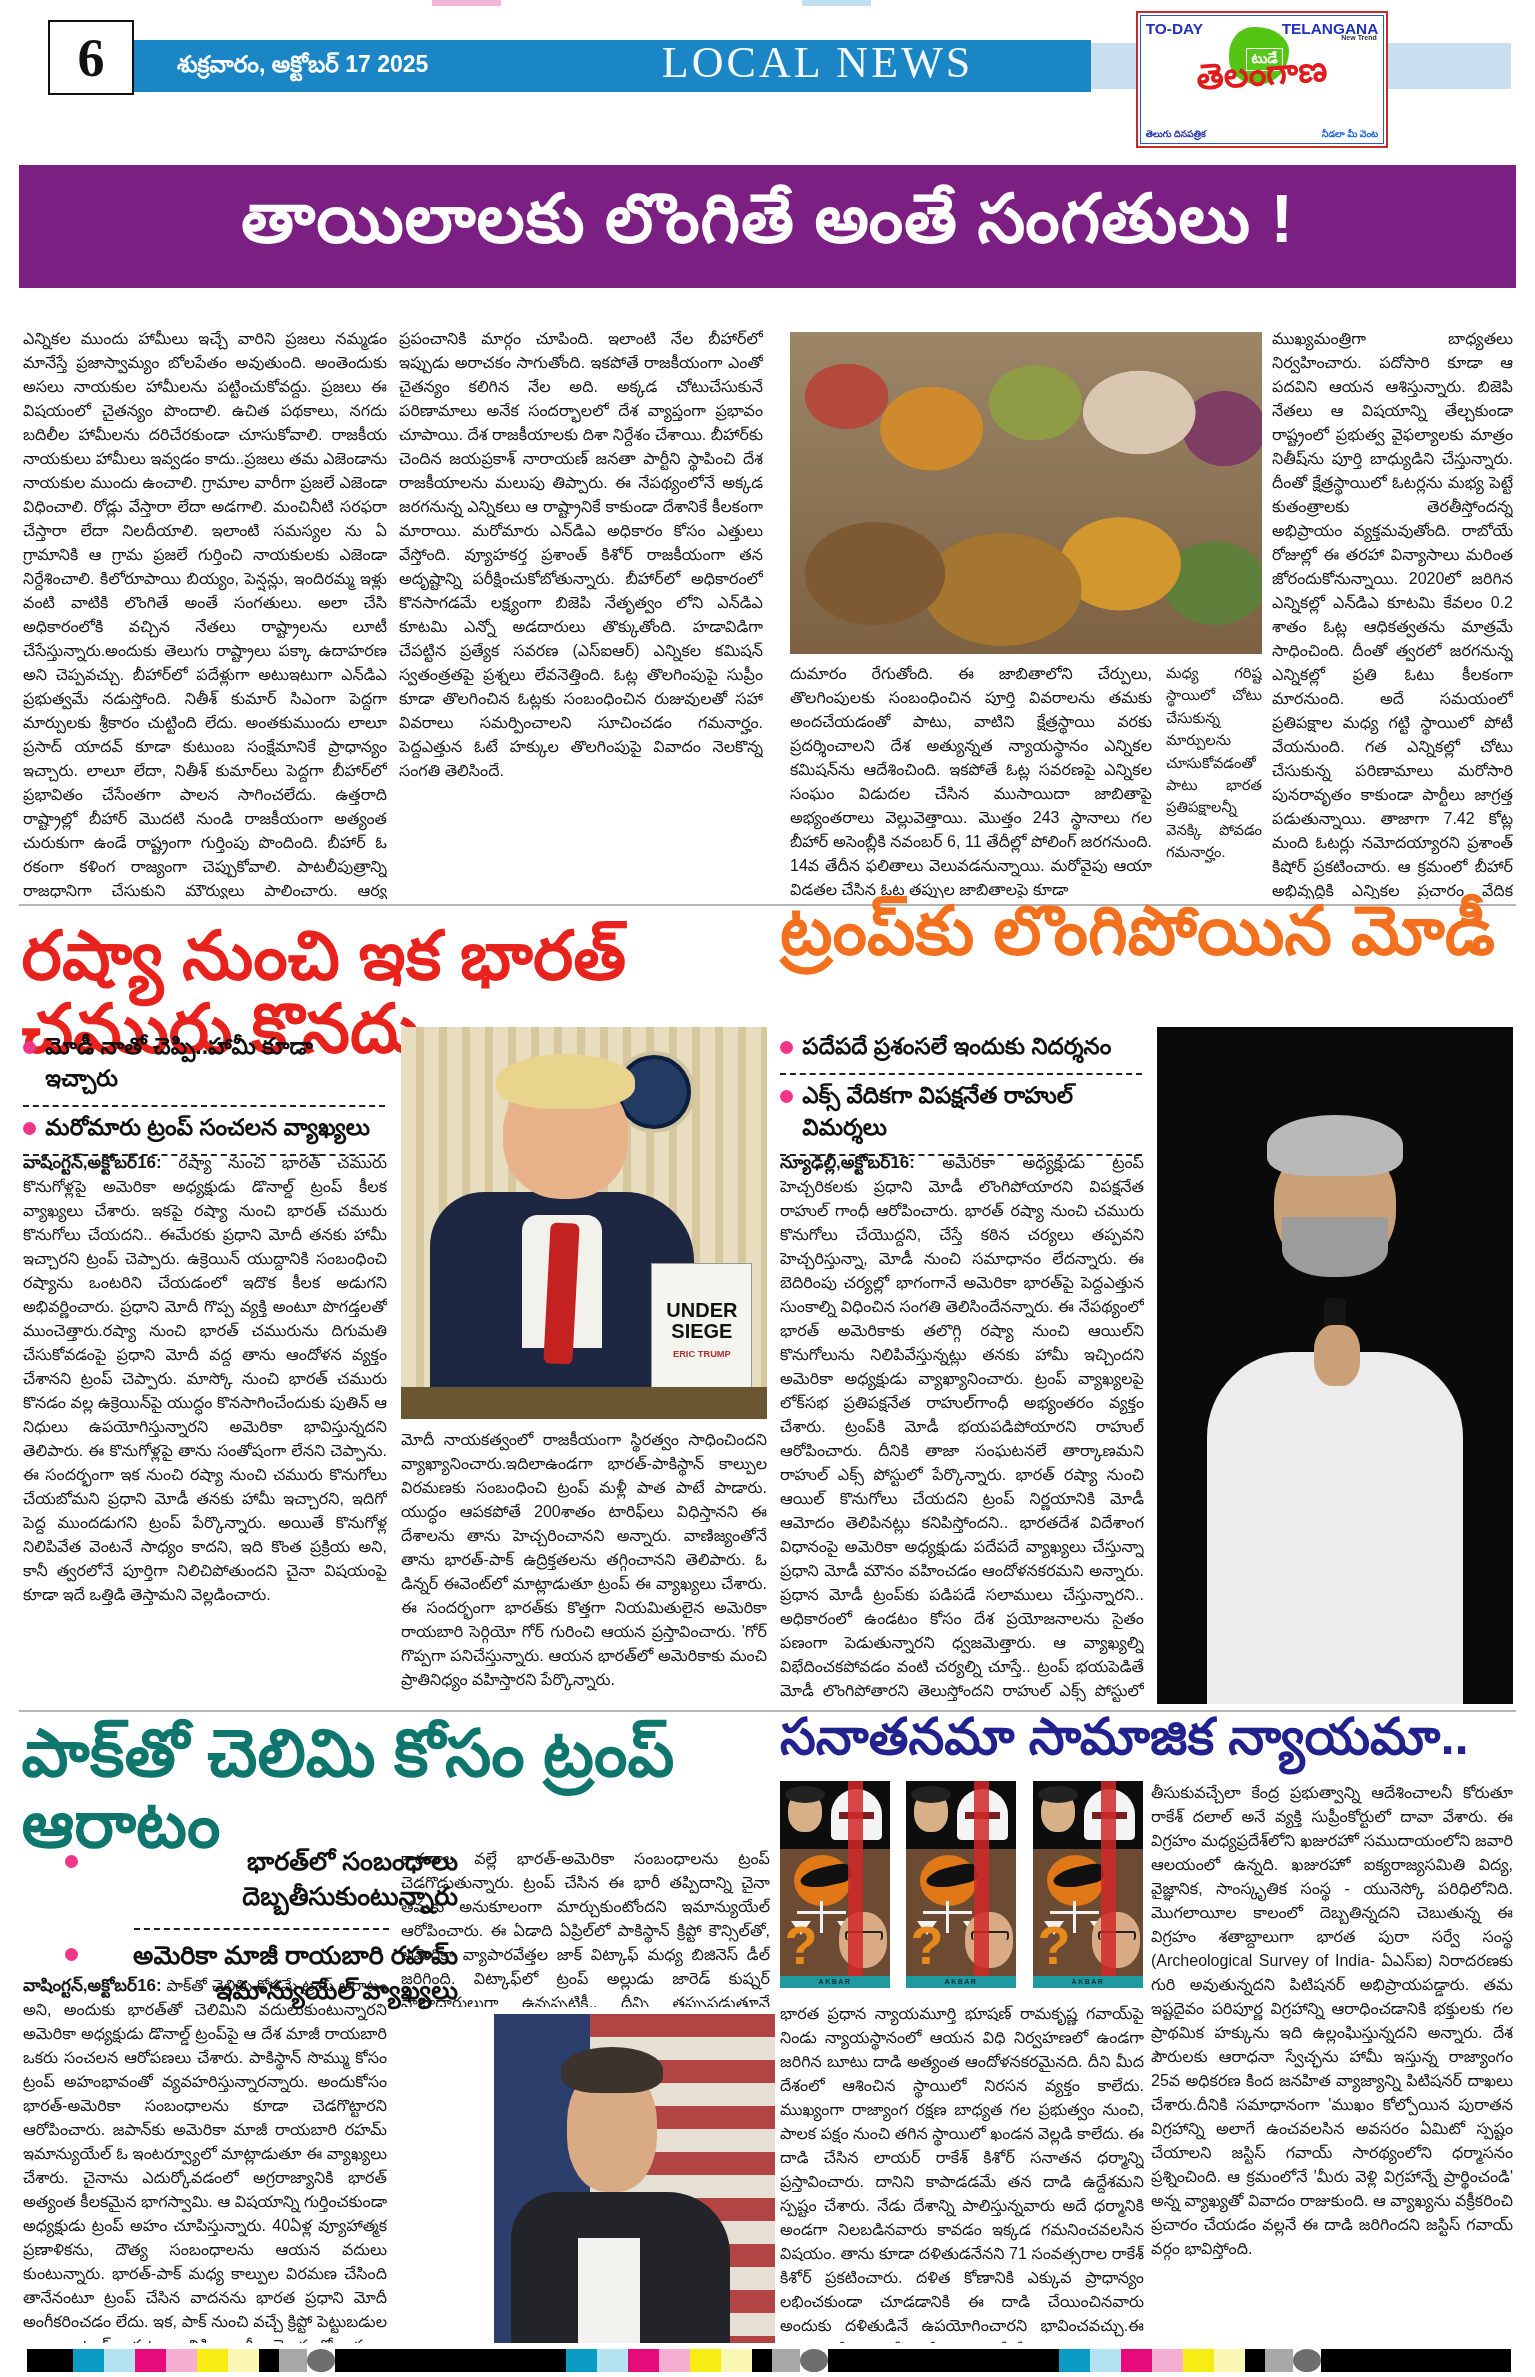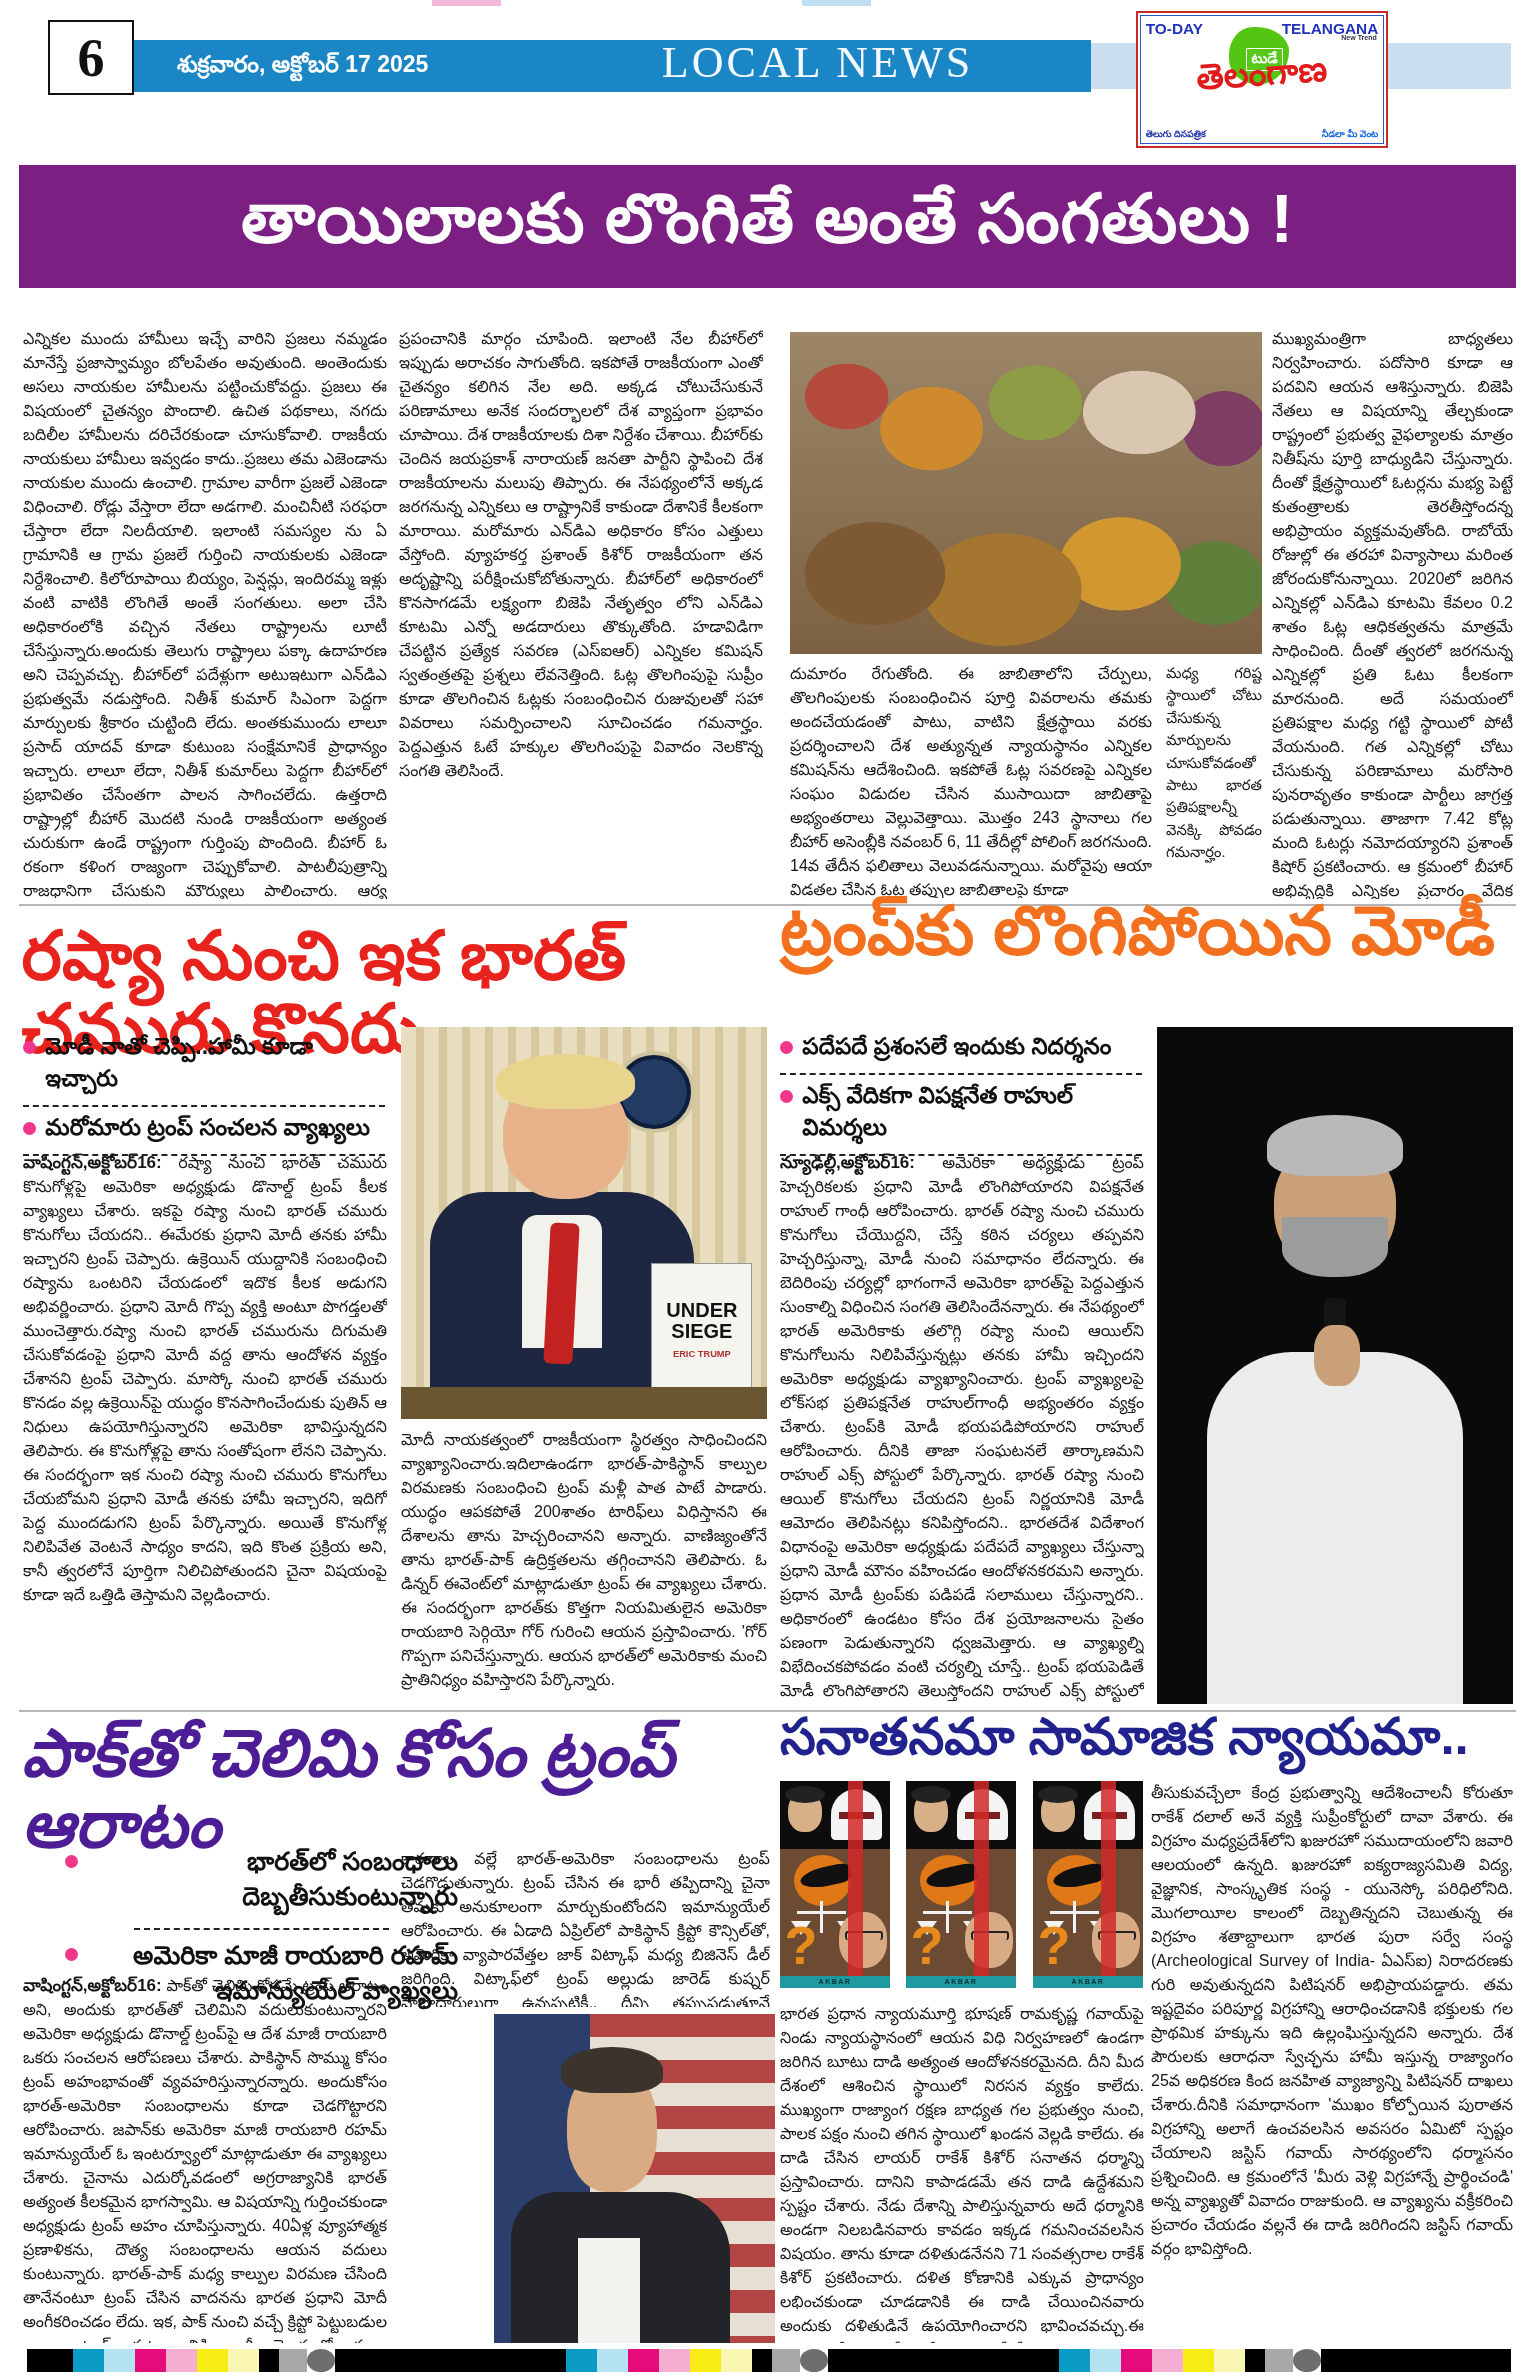--- a/index.html
+++ b/index.html
@@ -39,21 +39,21 @@
 
   
   .body{font-size:16px;line-height:24px;text-align:justify;color:#161616;overflow:hidden;}
   .body b{font-size:17px;}
   .rule{background:#b5b5b5;height:1.5px;}
 
   
   .headline{font-weight:bold;line-height:1.08;}
   .hl-red{color:#e8221c;font-size:68px;}
   .hl-orange{color:#f3701f;font-size:68px;}
-  .hl-pink{color:#4c1d95;font-size:66px;font-style:italic;}
+  .hl-pink{color:#0f766e;font-size:66px;}
   .hl-navy{color:#22228e;font-size:51px;}
 
   .bullet-row{display:flex;align-items:flex-start;gap:9.3px;font-size:23px;font-weight:bold;color:#111;}
   .bullet-dot{width:13px;height:13px;border-radius:50%;background:#f0368b;margin-top:7.7px;flex:0 0 auto;}
   .dashsep{border-top:2.3px dashed #222;}
 
   
   .photo{overflow:hidden;}
   #photo-crowd{background:
      radial-gradient(69px 54px at 12% 20%,#b44a3c 0 60%,transparent 61%),

